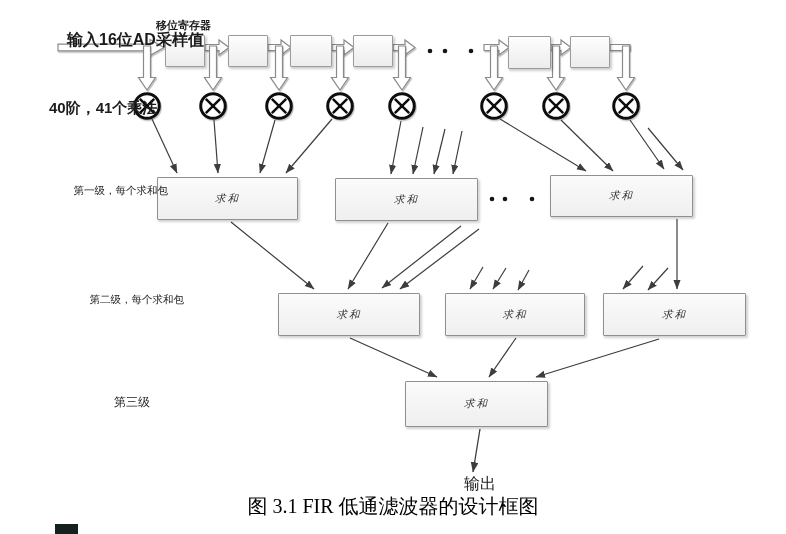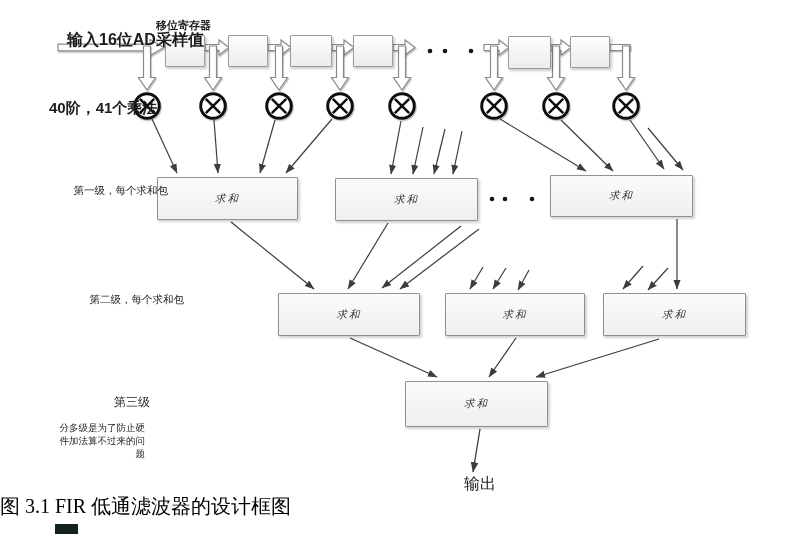--- a/index.html
+++ b/index.html
@@ -12,21 +12,21 @@
           box-shadow:1.5px 2px 2.5px rgba(0,0,0,0.20); }
   .sumbox { position:absolute; box-sizing:border-box;
           background:linear-gradient(180deg,#fbfbfb 0%,#efefef 100%);
           border:1px solid #909090; border-radius:1px;
           box-shadow:1.5px 2px 2.5px rgba(0,0,0,0.18);
           display:flex; align-items:center; justify-content:center;
           font-size:10.5px; letter-spacing:2px; color:#333;font-style:italic; }
   .lbl { position:absolute; color:#1c1c1c; white-space:nowrap; }
   .lbl.bold { font-weight:bold; }
   .note { position:absolute; color:#1c1c1c; text-align:right; }
-  .caption { position:absolute; left:0; top:493px; width:786px; text-align:left;
+  .caption { position:absolute; left:0; top:493px; width:786px; text-align:center;
              font-family:"Liberation Serif","DejaVu Serif",serif;
              font-size:20px; color:#000; }
   .artifact { position:absolute; left:55px; top:524px; width:23px; height:10px;
               background:#15211e; }
 </style>
 </head>
 <body>
 
 <div class="canvas">
 
@@ -194,24 +194,19 @@
   <div class="note" style="left:40px;top:183px;width:128px;font-size:10.5px;line-height:15px">
     <div>第一级，每个求和包</div>
   </div>
 
   <div class="note" style="left:56px;top:292px;width:128px;font-size:10.5px;line-height:15px">
     <div>第二级，每个求和包</div>
   </div>
 
   <div class="lbl" style="left:114px;top:394px;font-size:12px">第三级</div>
 
-  <div class="note" style="left:57px;top:421px;width:88px;font-size:9.5px;line-height:13px">
-    <div>分多级是为了防止硬</div>
-    <div>件加法算不过来的问</div>
-    <div>题</div>
-  </div>
 
   <div class="note" style="left:450px;top:474px;width:46px;font-size:16px">输出</div>
 
   <div class="caption">图 3.1 FIR 低通滤波器的设计框图</div>
 
   <div class="artifact"></div>
 </div>
 
 </body></html>

